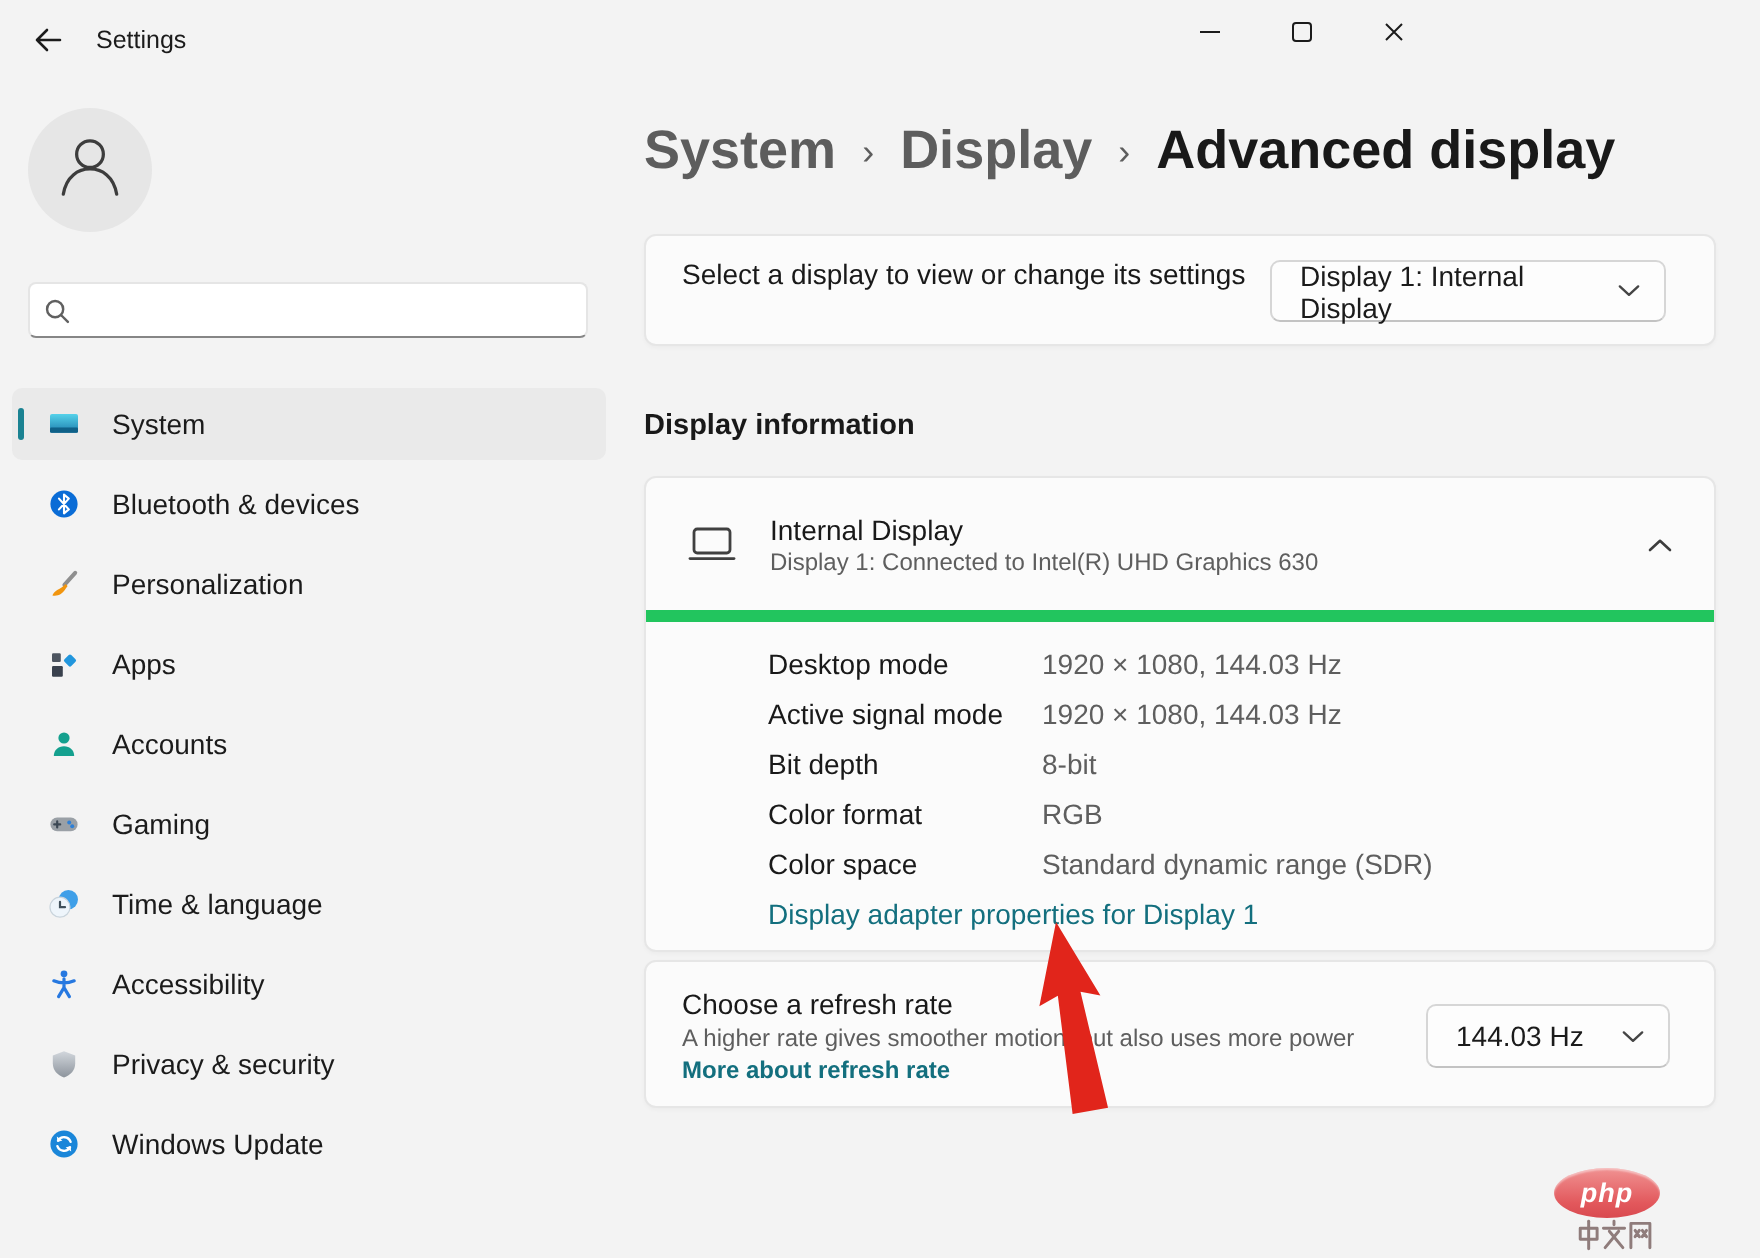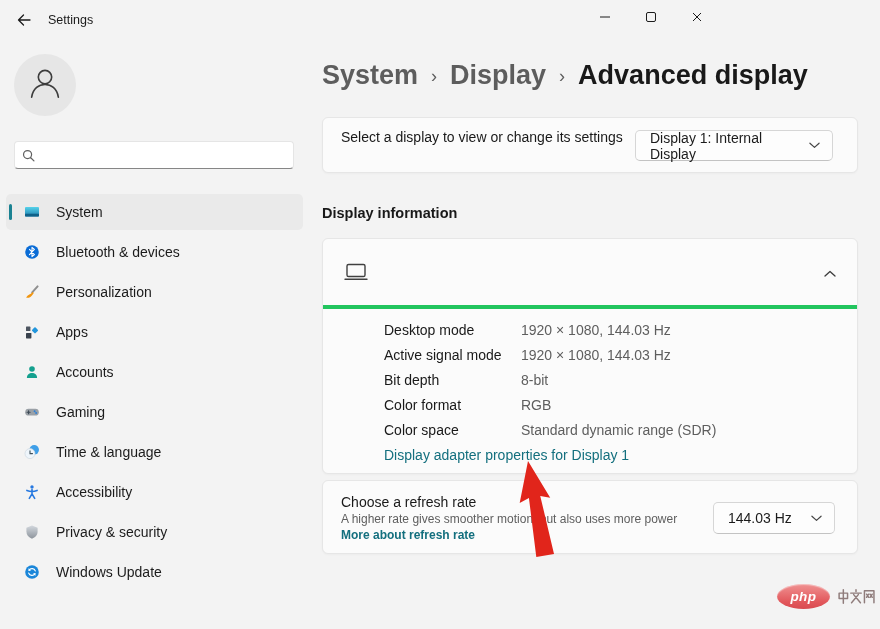--- a/index.html
+++ b/index.html
@@ -63,37 +63,37 @@
   .section-title { position:absolute; left:322px; top:205px; font-size:14.5px; font-weight:700; color:#191919; }
 
   .card-info { top:238px; }
   .info-head { position:relative; height:66px; display:flex; align-items:center; }
   .dev-ic { margin-left:20px; width:26px; flex:0 0 auto; display:flex; }
   .dev-txt { margin-left:16px; }
   .dev-title { font-size:14px; color:#191919; line-height:18px; }
   .dev-sub { font-size:12px; color:#5e5e5e; line-height:15px; }
   .expander-btn { position:absolute; right:16px; top:22px; width:22px; height:22px;
                   display:flex; align-items:center; justify-content:center; cursor:pointer; }
-  .info-body { border-top:4px solid #22c55e; padding:8px 0 6px 0; }
+  .info-body { border-top:6px solid #22c55e; padding:8px 0 6px 0; }
   .detail-row { height:25px; display:flex; align-items:center; padding-left:61px; font-size:14px; }
   .detail-label { width:137px; color:#191919; flex:0 0 auto; }
   .detail-value { color:#5e5e5e; }
   .adapter-link { height:25px; display:flex; align-items:center; padding-left:61px; }
   .adapter-link span { font-size:14px; color:var(--link); cursor:pointer; }
 
   .card-refresh { top:480px; height:74px; }
   .rr-txt { position:absolute; left:18px; top:12px; }
   .rr-title { font-size:14px; color:#191919; line-height:18px; }
   .rr-sub { font-size:12px; color:#5e5e5e; line-height:16px; }
   .rr-link { font-size:12px; font-weight:700; color:var(--link); line-height:16px; cursor:pointer; }
 
   .pointer-arrow { position:absolute; left:500px; top:452px; width:92px; height:115px; z-index:5; pointer-events:none; }
 
   
-  .watermark { position:absolute; left:777px; top:584px; display:flex; align-items:center; }
+  .watermark { position:absolute; left:777px; top:584px; display:flex; align-items:center;flex-direction:column; }
   .wm-ellipse { width:53px; height:25px; border-radius:50%;
                 background:linear-gradient(#f09292 0%, #e2585c 70%, #d94a50 100%);
                 box-shadow:inset 0 1px 1px rgba(255,255,255,.45);
                 display:flex; align-items:center; justify-content:center; }
   .wm-ellipse span { font-size:13.5px; font-weight:700; font-style:italic; color:#ffffff; letter-spacing:.5px; }
   .wm-cn { margin-left:7px; display:flex; }
 </style>
 </head>
 <body>
 
@@ -292,20 +292,24 @@
 <div class="section-title">Display information</div>
 
 <div class="card card-info">
   <div class="info-head">
     <span class="dev-ic">
       <svg width="26" height="20" viewBox="0 0 26 20">
           <rect x="4" y="2.5" width="18" height="12" rx="1.6" fill="none" stroke="#404040" stroke-width="1.4"></rect>
           <path d="M2 17.3 H24" stroke="#404040" stroke-width="1.4" stroke-linecap="round"></path>
         </svg>
     </span>
+    <span class="dev-txt">
+      <div class="dev-title">Internal Display</div>
+      <div class="dev-sub">Display 1: Connected to Intel(R) UHD Graphics 630</div>
+    </span>
     <span class="expander-btn">
       <span>
         <svg width="12" height="7" viewBox="0 0 12 7">
             <path d="M1 6 L6 1.4 L11 6" fill="none" stroke="#3d3d3d" stroke-width="1.3" stroke-linecap="round" stroke-linejoin="round"></path>
           </svg>
       </span>
     </span>
   </div>
   <div class="info-body">
     <div class="detail-row">

